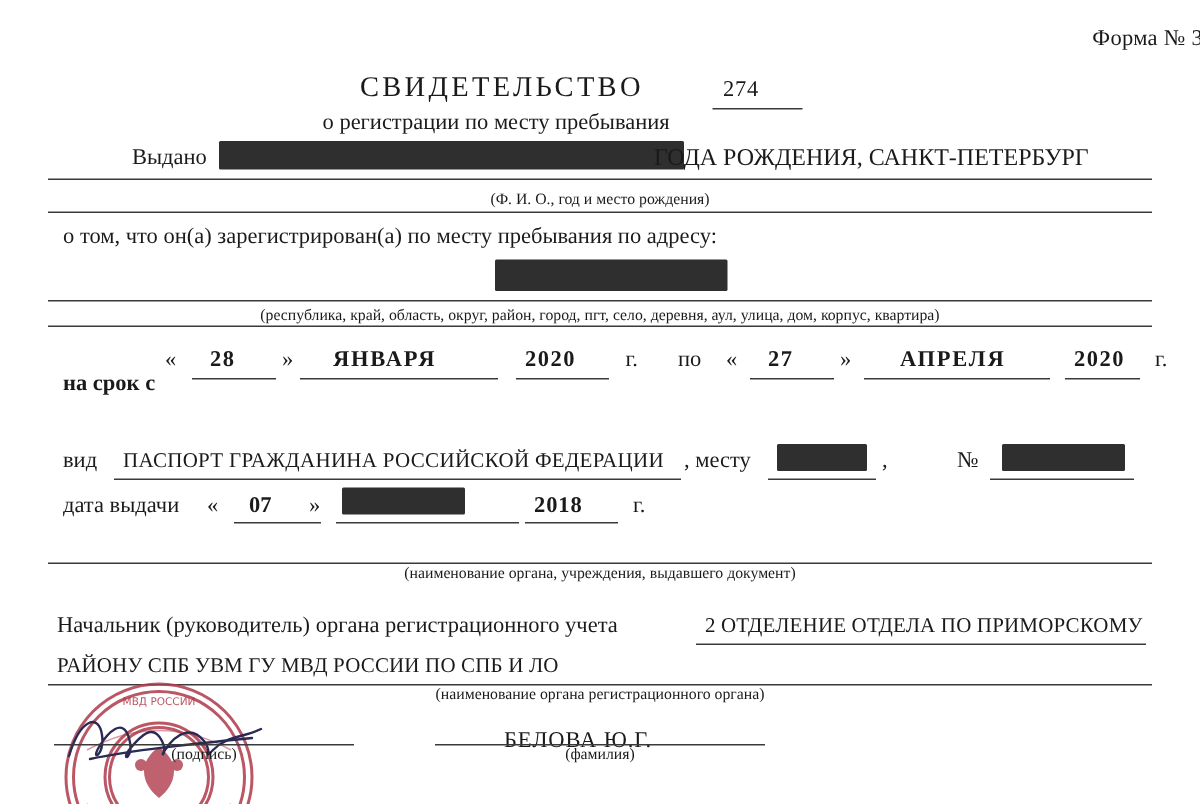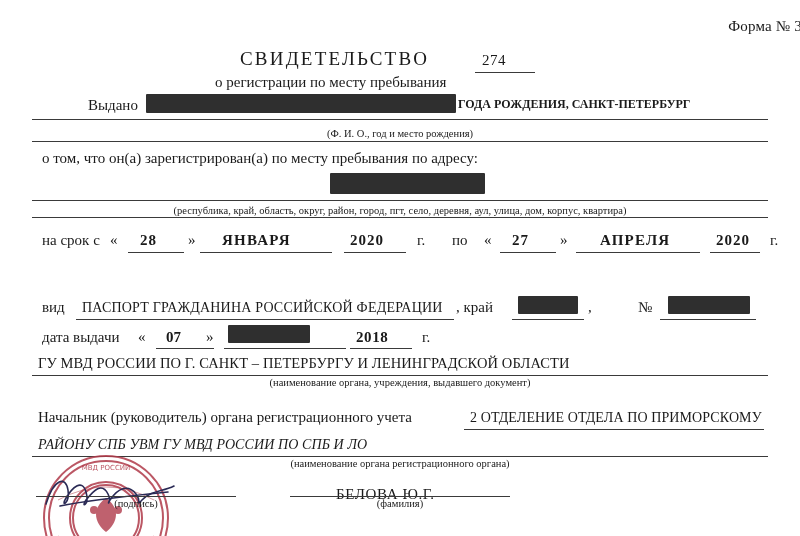--- a/index.html
+++ b/index.html
@@ -84,35 +84,35 @@
 
   <div class="abs form-no">Форма № 3</div>
 
   <div class="abs title-main">СВИДЕТЕЛЬСТВО</div>
   <div class="abs cert-number">274</div>
   <div class="abs cert-number-underline rule"></div>
   <div class="abs title-sub">о регистрации по месту пребывания</div>
 
   <div class="abs lbl" style="left:88px; top:97px;">Выдано</div>
   <div class="abs redact" style="left:146px; top:94px; width:310px; height:19px;"></div>
-  <div class="abs lbl" style="left:458px; top:97px; font-size:12px;font-weight:bold;">ГОДА РОЖДЕНИЯ, САНКТ-ПЕТЕРБУРГ</div>
+  <div class="abs lbl" style="left:436px; top:97px; font-size:16px;">ГОДА РОЖДЕНИЯ, САНКТ-ПЕТЕРБУРГ</div>
   <div class="abs rule" style="left:32px; top:119px; width:736px;"></div>
 
   <div class="abs rule" style="left:32px; top:141px; width:736px;"></div>
   <div class="abs lbl" style="left:42px; top:150px;">о том, что он(а) зарегистрирован(а) по месту пребывания по адресу:</div>
 
   <div class="abs small-note" style="left:280px; top:128px; width:240px;">(Ф. И. О., год и место рождения)</div>
 
   <div class="abs redact" style="left:330px; top:173px; width:155px; height:21px;"></div>
   <div class="abs rule" style="left:32px; top:200px; width:736px;"></div>
 
   <div class="abs rule" style="left:32px; top:217px; width:736px;"></div>
   <div class="abs small-note" style="left:130px; top:205px; width:540px;">(республика, край, область, округ, район, город, пгт, село, деревня, аул, улица, дом, корпус, квартира)</div>
 
-  <div class="abs lbl" style="left:42px; top:232px;">на срок с</div>
+  <div class="abs lbl" style="left:42px; top:248px;font-weight:bold;">на срок с</div>
   <div class="abs lbl" style="left:110px; top:232px;">«</div>
   <div class="abs lbl" style="left:140px; top:232px; font-weight:700; letter-spacing:1px;">28</div>
   <div class="abs rule" style="left:128px; top:252px; width:56px;"></div>
   <div class="abs lbl" style="left:188px; top:232px;">»</div>
   <div class="abs lbl" style="left:222px; top:232px; font-weight:700; letter-spacing:1.2px;">ЯНВАРЯ</div>
   <div class="abs rule" style="left:200px; top:252px; width:132px;"></div>
   <div class="abs lbl" style="left:350px; top:232px; font-weight:700; letter-spacing:1px;">2020</div>
   <div class="abs rule" style="left:344px; top:252px; width:62px;"></div>
   <div class="abs lbl" style="left:417px; top:232px;">г.</div>
 
@@ -124,48 +124,47 @@
   <div class="abs lbl" style="left:600px; top:232px; font-weight:700; letter-spacing:1.2px;">АПРЕЛЯ</div>
   <div class="abs rule" style="left:576px; top:252px; width:124px;"></div>
   <div class="abs lbl" style="left:716px; top:232px; font-weight:700; letter-spacing:1px;">2020</div>
   <div class="abs rule" style="left:710px; top:252px; width:50px;"></div>
   <div class="abs lbl" style="left:770px; top:232px;">г.</div>
 
 
   <div class="abs lbl" style="left:42px; top:299px;">вид</div>
   <div class="abs lbl" style="left:82px; top:300px; font-size:14px; letter-spacing:0.2px;">ПАСПОРТ ГРАЖДАНИНА РОССИЙСКОЙ ФЕДЕРАЦИИ</div>
   <div class="abs rule" style="left:76px; top:319px; width:378px;"></div>
-  <div class="abs lbl" style="left:456px; top:299px;">, край</div>
+  <div class="abs lbl" style="left:456px; top:299px;">, месту</div>
   <div class="abs redact" style="left:518px; top:296px; width:60px; height:18px;"></div>
   <div class="abs rule" style="left:512px; top:319px; width:72px;"></div>
   <div class="abs lbl" style="left:588px; top:299px;">,</div>
   <div class="abs lbl" style="left:638px; top:299px;">№</div>
   <div class="abs redact" style="left:668px; top:296px; width:82px; height:18px;"></div>
   <div class="abs rule" style="left:660px; top:319px; width:96px;"></div>
 
   <div class="abs lbl" style="left:42px; top:329px;">дата выдачи</div>
   <div class="abs lbl" style="left:138px; top:329px;">«</div>
   <div class="abs lbl" style="left:166px; top:329px; font-weight:700;">07</div>
   <div class="abs lbl" style="left:206px; top:329px;">»</div>
   <div class="abs rule" style="left:156px; top:348px; width:58px;"></div>
   <div class="abs redact" style="left:228px; top:325px; width:82px; height:18px;"></div>
   <div class="abs rule" style="left:224px; top:348px; width:122px;"></div>
   <div class="abs lbl" style="left:356px; top:329px; font-weight:700; letter-spacing:0.6px;">2018</div>
   <div class="abs rule" style="left:350px; top:348px; width:62px;"></div>
   <div class="abs lbl" style="left:422px; top:329px;">г.</div>
 
-  <div class="abs lbl" style="left:38px; top:355px; font-size:14.5px; letter-spacing:0.1px;">ГУ  МВД  РОССИИ  ПО  Г. САНКТ – ПЕТЕРБУРГУ  И  ЛЕНИНГРАДСКОЙ ОБЛАСТИ</div>
   <div class="abs rule" style="left:32px; top:375px; width:736px;"></div>
   <div class="abs small-note" style="left:180px; top:377px; width:440px;">(наименование органа, учреждения, выдавшего документ)</div>
 
   <div class="abs lbl" style="left:38px; top:409px;">Начальник (руководитель) органа регистрационного учета</div>
   <div class="abs lbl" style="left:470px; top:410px; font-size:14px; letter-spacing:0.1px;">2 ОТДЕЛЕНИЕ ОТДЕЛА  ПО ПРИМОРСКОМУ</div>
   <div class="abs rule" style="left:464px; top:429px; width:300px;"></div>
 
-  <div class="abs lbl" style="left:38px; top:437px; font-size:14px; letter-spacing:0.1px;font-style:italic;">РАЙОНУ СПБ УВМ  ГУ  МВД  РОССИИ  ПО СПБ  И  ЛО</div>
+  <div class="abs lbl" style="left:38px; top:437px; font-size:14px; letter-spacing:0.1px;">РАЙОНУ СПБ УВМ  ГУ  МВД  РОССИИ  ПО СПБ  И  ЛО</div>
   <div class="abs rule" style="left:32px; top:456px; width:736px;"></div>
   <div class="abs small-note" style="left:190px; top:458px; width:420px;">(наименование органа регистрационного органа)</div>
 
   <div class="abs stamp">
     <svg width="140" height="140" viewBox="0 0 140 140" xmlns="http://www.w3.org/2000/svg">
       <g fill="none" stroke="#b03a4a" stroke-width="2" opacity="0.85">
         <circle cx="70" cy="70" r="62"></circle>
         <circle cx="70" cy="70" r="57"></circle>
         <circle cx="70" cy="70" r="36"></circle>
         <circle cx="70" cy="70" r="33"></circle>

